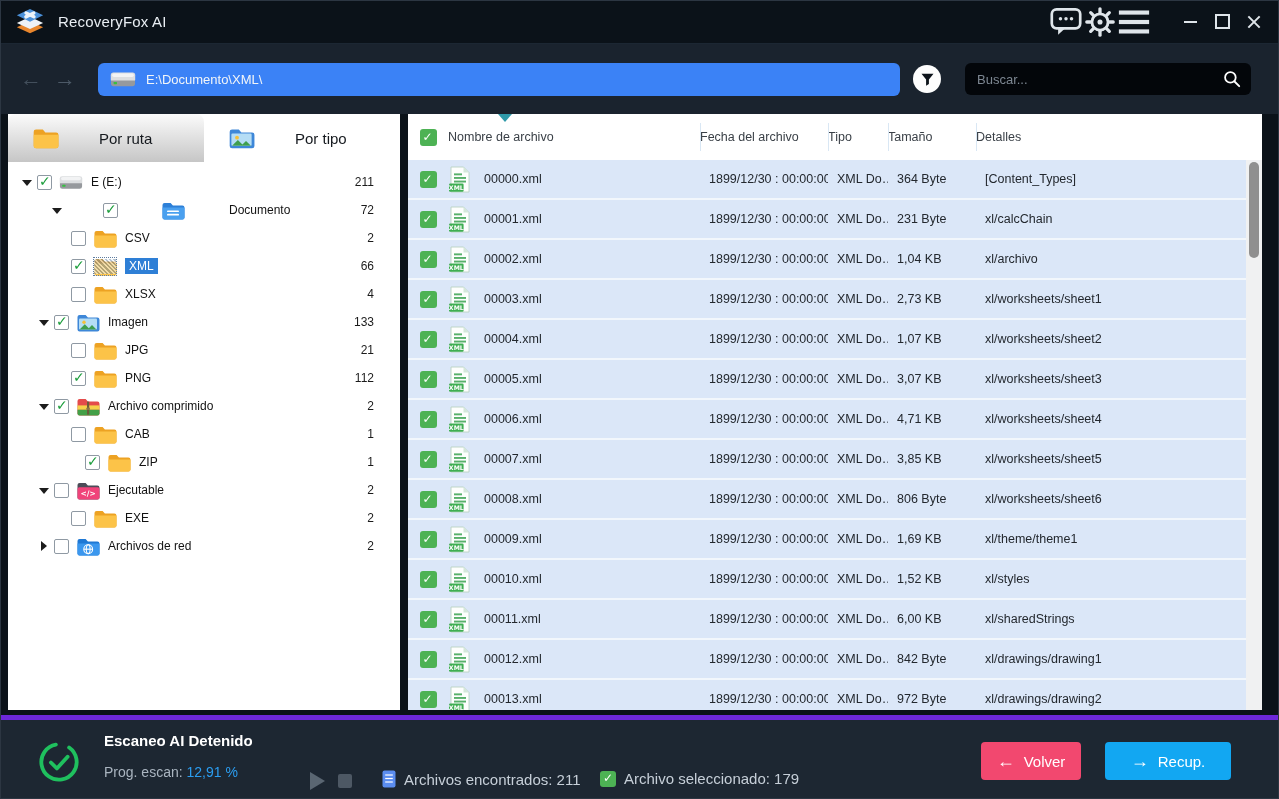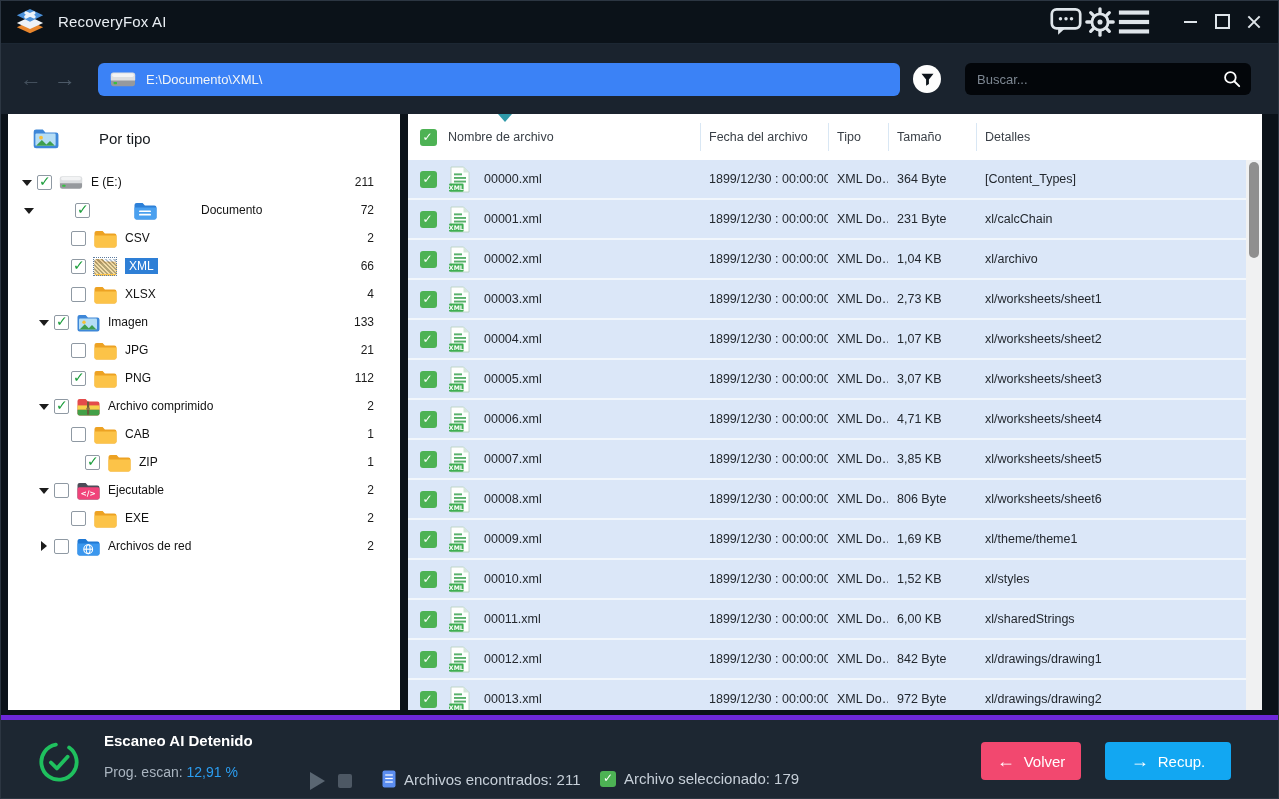--- a/index.html
+++ b/index.html
@@ -59,21 +59,21 @@
   .ticon.marching::after { content:""; position:absolute; inset:0; border:1px dotted #5f7da0; }
   .tlabel { font-size:12px; color:#121212; white-space:nowrap; }
   .tlabel.selected { background:#2e7fd6; color:#fff; padding:1px 4px; }
   .tcount { margin-left:auto; margin-right:26px; font-size:12px; color:#1b1b1b; }
 
   
   .table { position:absolute; left:408px; top:114px; width:854px; height:596px; background:#f7f9fb; overflow:hidden; }
   .thead { position:relative; height:46px; background:#fff; display:grid; grid-template-columns:40px 252px 128px 60px 88px 1fr; align-items:center; }
   .th { font-size:12.5px; color:#3a4047; position:relative; height:100%; display:flex; align-items:center; }
   .th.sep::before { content:""; position:absolute; left:0; top:9px; bottom:9px; width:1px; background:#d9e7f4; }
-  .th .pad { padding-left:9px; }
+  .th .pad { padding-left:0; }
   .hdr-cb-cell { display:flex; justify-content:center; }
   .sort-arrow { position:absolute; left:50px; top:0; width:0; height:0; border-left:7px solid transparent; border-right:7px solid transparent; border-top:8px solid #2f9aa9; }
   .rowcb { width:17px; height:17px; background:#4db254; border-radius:3px; position:relative; flex:none; cursor:pointer; }
   .rowcb::after { content:"✓"; position:absolute; top:1px; left:3px; color:#fff; font-size:12px; font-weight:bold; }
   .tbody { width:calc(100% - 16px); }
   .trow { height:40px; background:#dbe7f8; border-bottom:2px solid #f2f7fc; display:grid; grid-template-columns:40px 36px 216px 128px 60px 88px 1fr; align-items:center; cursor:pointer; }
   .trow .cbcell { display:flex; justify-content:center; }
   .fileicon { width:23px; height:27px; }
   .c-name,.c-date,.c-type,.c-size,.c-details { font-size:12.5px; color:#23282e; white-space:nowrap; overflow:hidden; }
   .c-date,.c-type,.c-size,.c-details { padding-left:9px; }
@@ -185,20 +185,29 @@
         <svg viewBox="0 0 18 18" style="width: 100%; height: 100%; display: block;">
           <circle cx="7.4" cy="7.4" r="5.3" fill="none" stroke="#fff" stroke-width="1.8"></circle>
           <line x1="11.5" y1="11.5" x2="16.2" y2="16.2" stroke="#fff" stroke-width="1.9" stroke-linecap="round"></line>
         </svg>
       </span>
   </div>
 </div>
 
 <div class="sidebar">
   <div class="tabs">
+    <div class="tab active">
+      <span class="tabicon">
+          <svg viewBox="0 0 24 19" style="width: 100%; height: 100%; display: block;">
+            <path d="M1.5 4 q0-2.1 2.1-2.1 h6 l2.3 2.7 h9.5 q2.1 0 2.1 2.1 v9.8 q0 2.1-2.1 2.1 h-17.8 q-2.1 0-2.1-2.1z" fill="#eda223"></path>
+            <path d="M1.5 6.6 h22 v9.9 q0 2.1-2.1 2.1 H3.6 q-2.1 0-2.1-2.1z" fill="#fcc348"></path>
+          </svg>
+        </span>
+      <span class="tab-label">Por ruta</span>
+    </div>
     <div class="tab">
       <span class="tabicon">
           <svg viewBox="0 0 24 19" style="width: 100%; height: 100%; display: block;">
             <path d="M1.5 4 q0-2.1 2.1-2.1 h6 l2.3 2.7 h9.5 q2.1 0 2.1 2.1 v9.8 q0 2.1-2.1 2.1 h-17.8 q-2.1 0-2.1-2.1z" fill="#3e87d8"></path>
             <rect x="3" y="5.6" width="18" height="11" rx="1" fill="#b5ddf5"></rect>
             <circle cx="8" cy="9.2" r="1.7" fill="#f6c03a"></circle>
             <path d="M3.6 16.4 l5.2-5.2 4 4.1 3.2-3.2 4.4 4.3z" fill="#3f9e4f"></path>
           </svg>
         </span>
       <span class="tab-label">Por tipo</span>
@@ -213,21 +222,21 @@
             <rect x="0.8" y="1.6" width="24.4" height="9.4" rx="2.6" fill="#dcdee0"></rect>
             <rect x="2.2" y="2.6" width="21.6" height="3.4" rx="1.7" fill="#f2f3f4"></rect>
             <path d="M1 9.4 h24 v3.4 q0 2.4-2.6 2.4 H3.6 Q1 15.2 1 12.8z" fill="#96999d"></path>
             <rect x="3.6" y="11" width="3.4" height="2.2" rx="0.6" fill="#35c03f"></rect>
           </svg>
         </span>
     <span class="tlabel">E (E:)</span>
     <span class="tcount">211</span>
   </div>
 
-  <div class="tree-row" style="padding-left: 14px; gap: 36px;">
+  <div class="tree-row" style="padding-left: 42px; gap: 36px;">
     <span class="twisty expanded"></span>
     <span class="cb checked"></span>
     <span class="ticon">
           <svg viewBox="0 0 24 19" style="width: 100%; height: 100%; display: block;">
             <path d="M1.5 4 q0-2.1 2.1-2.1 h6 l2.3 2.7 h9.5 q2.1 0 2.1 2.1 v9.8 q0 2.1-2.1 2.1 h-17.8 q-2.1 0-2.1-2.1z" fill="#2d80d8"></path>
             <path d="M1.5 6.6 h22 v9.9 q0 2.1-2.1 2.1 H3.6 q-2.1 0-2.1-2.1z" fill="#4aa0ef"></path>
             <rect x="6" y="9.4" width="12" height="1.7" rx="0.85" fill="#fff"></rect>
             <rect x="6" y="12.8" width="12" height="1.7" rx="0.85" fill="#fff"></rect>
           </svg>
         </span>

